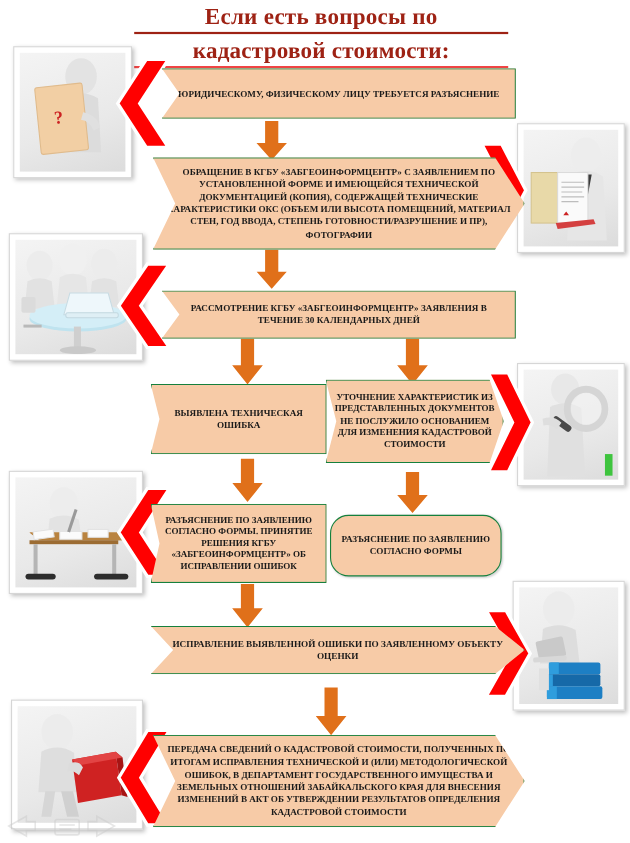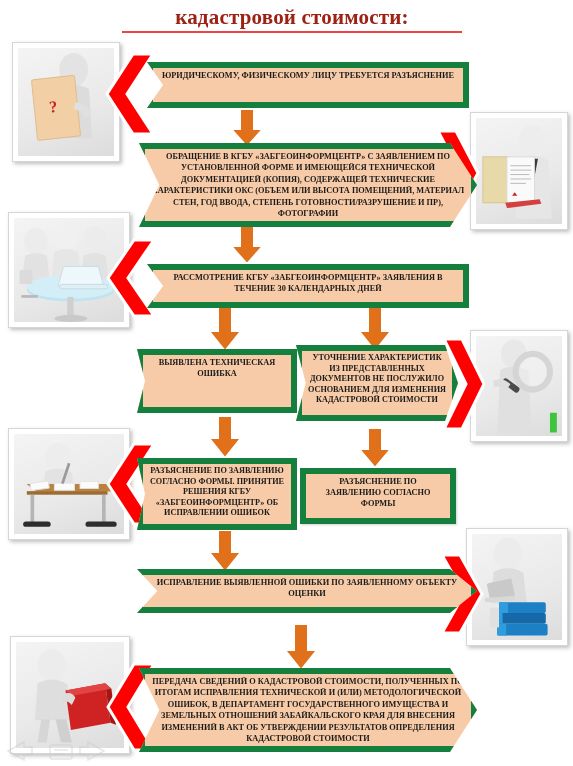--- a/index.html
+++ b/index.html
@@ -24,40 +24,40 @@
     font-family:"Liberation Serif", serif;
     letter-spacing:.2px;
   }
   #title .tline{display:block;border-bottom:2px solid #9E2214;padding-bottom:1px;}
   #title .tline2{display:block;border-bottom:2px solid #ef4444;padding-bottom:1px;margin-top:2px;}
 
   
   .pentbox{
     position:absolute;
     background:#F7CBA7;
-    border:6px solid #15803d;
+    border:1px solid #15803d;
     box-sizing:border-box;
-    display:flex;justify-content:center;
+    display:flex;align-items:center;justify-content:center;
     text-align:center;
     color:#1a1a1a;
     font-weight:bold;
     font-family:"Liberation Serif", serif;
     text-transform:uppercase;
     box-shadow:1px 1px 2px rgba(0,0,0,.18);
   }
   .pentbox .txt{padding:2px 6px;width:100%;}
 
   
   .pent-both{
     clip-path:polygon(0% 0%, 92% 0%, 100% 50%, 92% 100%, 0% 100%, 6% 50%);
   }
   .pent-left{
     clip-path:polygon(0% 0%, 100% 0%, 100% 100%, 0% 100%, 5% 50%);
   }
-  .plain{clip-path:none;}
+  .plain{clip-path:none;border-radius:17px;}
 
   
   .darrow{position:absolute;}
   .darrow svg{display:block;}
 
   
   .chev{position:absolute;}
   .chev svg{display:block;}
 
   
@@ -79,20 +79,21 @@
   .wm{
     position:absolute;left:2px;bottom:2px;width:120px;height:26px;opacity:.45;
   }
 </style>
 </head>
 <body>
 
 <div class="canvas">
 
   <div id="title">
+    <span class="tline">Если есть вопросы по</span>
     <span class="tline2">кадастровой стоимости:</span>
   </div>
 
   <div class="photo" style="left:12px;top:42px;width:108px;height:120px;">
     <div class="inner">
       <svg viewBox="0 0 100 110" preserveAspectRatio="none">
         <ellipse cx="58" cy="22" rx="15" ry="17" fill="#e3e3e3"></ellipse>
         <path d="M44 40 q16 -6 30 2 l3 50 h-36 z" fill="#dcdcdc"></path>
         <rect x="17" y="30" width="45" height="62" rx="2" fill="#f2cfa4" stroke="#e0bb8c" transform="rotate(-6 40 60)"></rect>
         <text x="33" y="66" font-size="17" fill="#cc2222" font-family="Liberation Serif, serif" font-weight="bold" transform="rotate(-6 33 66)">?</text>

